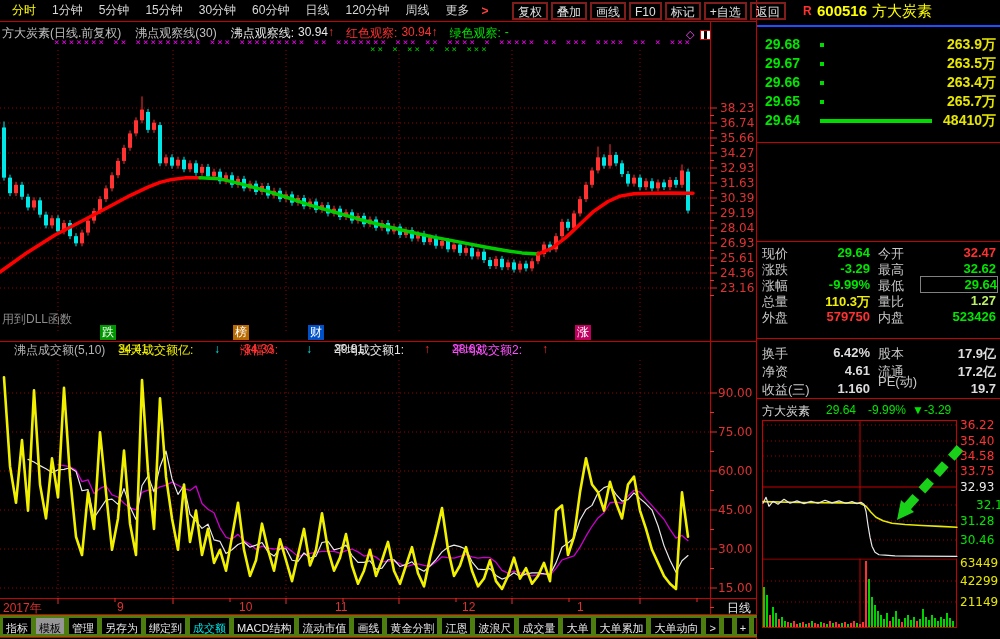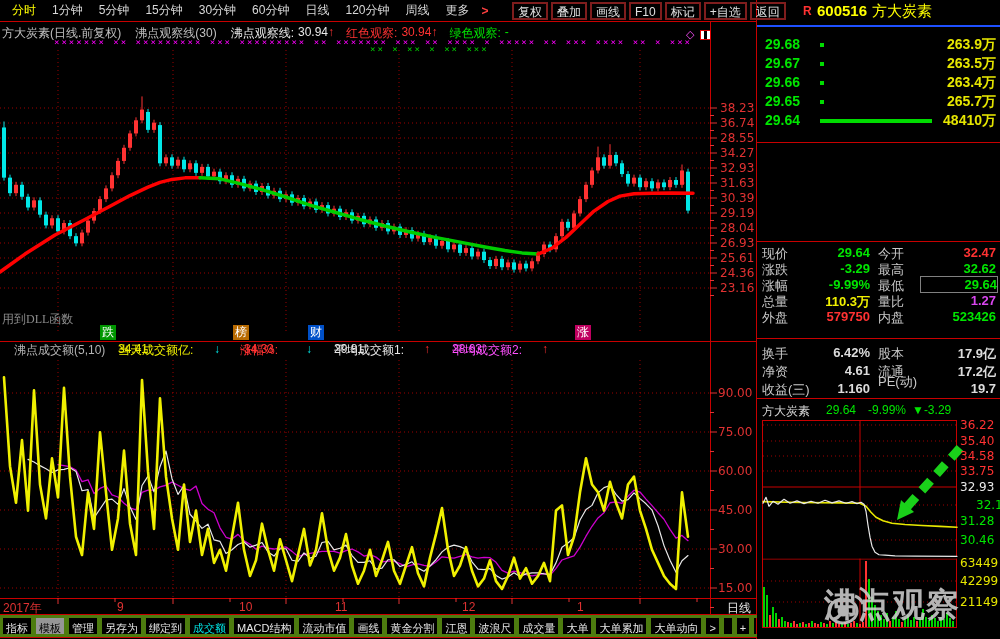--- a/index.html
+++ b/index.html
@@ -23,21 +23,21 @@
   .chead{position:absolute;left:2px;top:25px;font-size:12px;z-index:3;display:flex;}
   .c-gray{color:#c0c0c0;} .c-white{color:#e8e8e8;} .c-red{color:#ff3232;}
   .c-green{color:#00e600;} .c-up{color:#ff3232;font-weight:bold;} .c-dn{color:#00e7e7;font-weight:bold;}
   .c-yel{color:#f0f000;} .c-mag{color:#ff50ff;}
   .marks{position:absolute;font-family:"DejaVu Sans Mono",monospace;font-size:9px;letter-spacing:2px;
          z-index:2;color:#ff00ff;}
   .marks.green{color:#00cc00;}
   .ticklabel{position:absolute;font-size:12px;color:#e03232;z-index:2;font-family:"DejaVu Sans","Liberation Sans",sans-serif;}
   .xlabel{position:absolute;top:600px;font-size:12px;color:#e03232;z-index:2;}
   .period{position:absolute;left:727px;top:600px;font-size:12px;color:#e8e8e8;z-index:3;}
-  .dllnote{position:absolute;left:2px;top:311px;font-size:12px;color:#8c8c8c;z-index:3;font-family:Liberation Serif, serif;}
+  .dllnote{position:absolute;left:2px;top:311px;font-size:12px;color:#8c8c8c;z-index:3;}
   .badge{position:absolute;top:325px;height:15px;line-height:15px;padding:0 2px;font-size:12px;
          color:#fff;z-index:3;}
   .params{position:absolute;top:342px;left:0;font-size:12px;z-index:3;}
   .params span{position:absolute;top:0;white-space:nowrap;margin-left:12px;}
   .obprice{position:absolute;left:765px;color:#00e600;font-size:14px;font-weight:bold;}
   .obbar{position:absolute;left:820px;height:4px;background:#00dc00;margin-top:7px;}
   .obvol{position:absolute;left:860px;width:136px;text-align:right;color:#e6e600;
          font-size:14px;font-weight:bold;}
   .qlabel{position:absolute;color:#c8c8c8;font-size:13px;z-index:3;}
   .qval{position:absolute;font-size:13px;font-weight:bold;text-align:right;z-index:3;}
@@ -572,31 +572,20 @@
       <span class="tcell" style="text-align: center;">大单累加</span>
       <span class="tcell" style="text-align: center;">大单动向</span>
       <span class="tcell" style="min-width: 14px; text-align: center;">&gt;</span>
       <span class="tcell" style="min-width: 14px; text-align: center;"></span>
       <span class="tcell" style="min-width: 14px; text-align: center;">+</span>
       <span class="tcell" style="min-width: 14px; text-align: center;">-</span>
       <span class="tcell" style="min-width: 14px; text-align: center;">0</span>
     </div>
   <div class="period">日线</div>
 
-  <div class="watermark">
-    <svg width="50" height="46" viewBox="0 0 50 46">
-      <g stroke="#cdcdcd" fill="none" stroke-width="3">
-        <ellipse cx="19" cy="28" rx="14" ry="12"></ellipse>
-        <circle cx="19" cy="28" r="4" fill="#cdcdcd"></circle>
-        <path d="M31 13 a13 13 0 0 1 8 8"></path>
-        <path d="M36 5 a21 21 0 0 1 10 11"></path>
-      </g>
-    </svg>
-    <span class="wm-text">沸点观察</span>
-  </div>
 <div class="badge" style="left: 100px; background: rgb(0, 150, 0);">跌</div>
     <div class="badge" style="left: 233px; background: rgb(184, 106, 0);">榜</div>
     <div class="badge" style="left: 308px; background: rgb(0, 80, 200);">财</div>
     <div class="badge" style="left: 575px; background: rgb(192, 0, 96);">涨</div>
     <div class="obprice" style="left: 765px; top: 36px;">29.68</div>
     <div class="obbar" style="left: 820px; top: 36px; width: 4px;"></div>
     <div class="obvol" style="left: 860px; top: 36px;">263.9万</div>
     <div class="obprice" style="left: 765px; top: 55px;">29.67</div>
     <div class="obbar" style="left: 820px; top: 55px; width: 4px;"></div>
     <div class="obvol" style="left: 860px; top: 55px;">263.5万</div>
@@ -617,40 +606,40 @@
     <div class="qval" style="left: 800px; top: 261px; width: 70px; color: rgb(0, 230, 0);">-3.29</div>
     <div class="qlabel" style="left: 878px; top: 261px;">最高</div>
     <div class="qval" style="left: 920px; top: 261px; width: 76px; color: rgb(0, 230, 0);">32.62</div>
     <div class="qlabel" style="left: 762px; top: 277px;">涨幅</div>
     <div class="qval" style="left: 800px; top: 277px; width: 70px; color: rgb(0, 230, 0);">-9.99%</div>
     <div class="qlabel" style="left: 878px; top: 277px;">最低</div>
     <div class="qval" style="left: 920px; top: 276px; width: 78px; color: rgb(0, 230, 0); border: 1px solid rgb(128, 128, 128);">29.64</div>
     <div class="qlabel" style="left: 762px; top: 293px;">总量</div>
     <div class="qval" style="left: 800px; top: 293px; width: 70px; color: rgb(240, 240, 0);">110.3万</div>
     <div class="qlabel" style="left: 878px; top: 293px;">量比</div>
-    <div class="qval" style="left: 920px; top: 293px; width: 76px; color: #d946ef;">1.27</div>
+    <div class="qval" style="left: 920px; top: 293px; width: 76px; color: #bef264;">1.27</div>
     <div class="qlabel" style="left: 762px; top: 309px;">外盘</div>
     <div class="qval" style="left: 800px; top: 309px; width: 70px; color: rgb(255, 50, 50);">579750</div>
     <div class="qlabel" style="left: 878px; top: 309px;">内盘</div>
     <div class="qval" style="left: 920px; top: 309px; width: 76px; color: rgb(0, 230, 0);">523426</div>
     <div class="qlabel" style="left: 762px; top: 345px;">换手</div>
     <div class="qval" style="left: 800px; top: 345px; width: 70px; color: rgb(220, 220, 220);">6.42%</div>
     <div class="qlabel" style="left: 878px; top: 345px;">股本</div>
     <div class="qval" style="left: 920px; top: 345px; width: 76px; color: rgb(220, 220, 220);">17.9亿</div>
     <div class="qlabel" style="left: 762px; top: 363px;">净资</div>
     <div class="qval" style="left: 800px; top: 363px; width: 70px; color: rgb(220, 220, 220);">4.61</div>
     <div class="qlabel" style="left: 878px; top: 363px;">流通</div>
     <div class="qval" style="left: 920px; top: 363px; width: 76px; color: rgb(220, 220, 220);">17.2亿</div>
     <div class="qlabel" style="left: 762px; top: 381px;">收益(三)</div>
     <div class="qval" style="left: 800px; top: 381px; width: 70px; color: rgb(220, 220, 220);">1.160</div>
     <div class="qlabel" style="left: 878px; top: 373px;">PE(动)</div>
     <div class="qval" style="left: 920px; top: 381px; width: 76px; color: rgb(220, 220, 220);">19.7</div>
     <div class="ticklabel" style="left: 720px; top: 101px;">38.23</div>
     <div class="ticklabel" style="left: 720px; top: 116px;">36.74</div>
-    <div class="ticklabel" style="left: 720px; top: 131px;">28.55</div>
+    <div class="ticklabel" style="left: 720px; top: 131px;">35.66</div>
     <div class="ticklabel" style="left: 720px; top: 146px;">34.27</div>
     <div class="ticklabel" style="left: 720px; top: 161px;">32.93</div>
     <div class="ticklabel" style="left: 720px; top: 176px;">31.63</div>
     <div class="ticklabel" style="left: 720px; top: 191px;">30.39</div>
     <div class="ticklabel" style="left: 720px; top: 206px;">29.19</div>
     <div class="ticklabel" style="left: 720px; top: 221px;">28.04</div>
     <div class="ticklabel" style="left: 720px; top: 236px;">26.93</div>
     <div class="ticklabel" style="left: 720px; top: 251px;">25.61</div>
     <div class="ticklabel" style="left: 720px; top: 266px;">24.36</div>
     <div class="ticklabel" style="left: 720px; top: 281px;">23.16</div>

